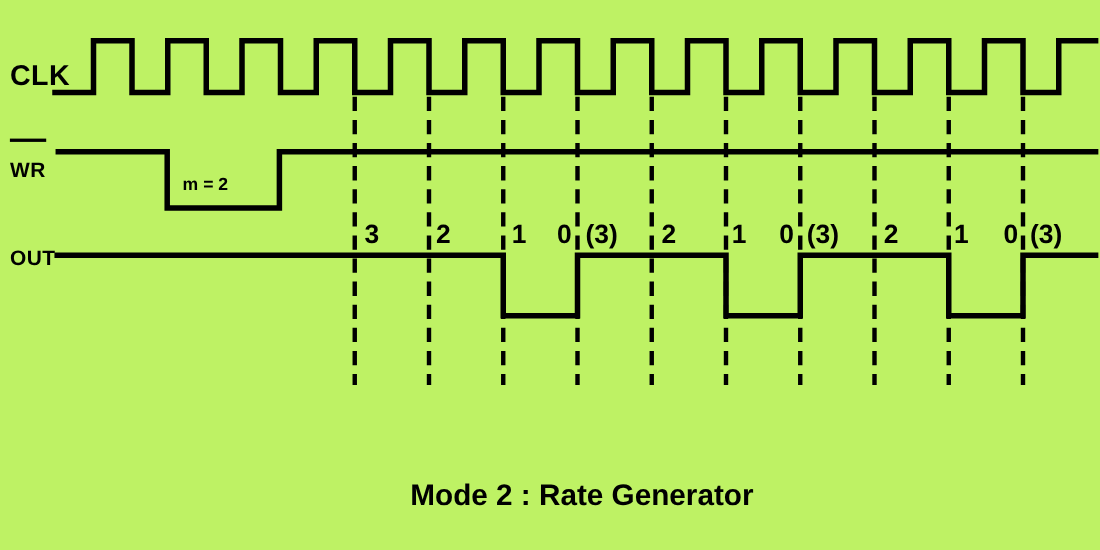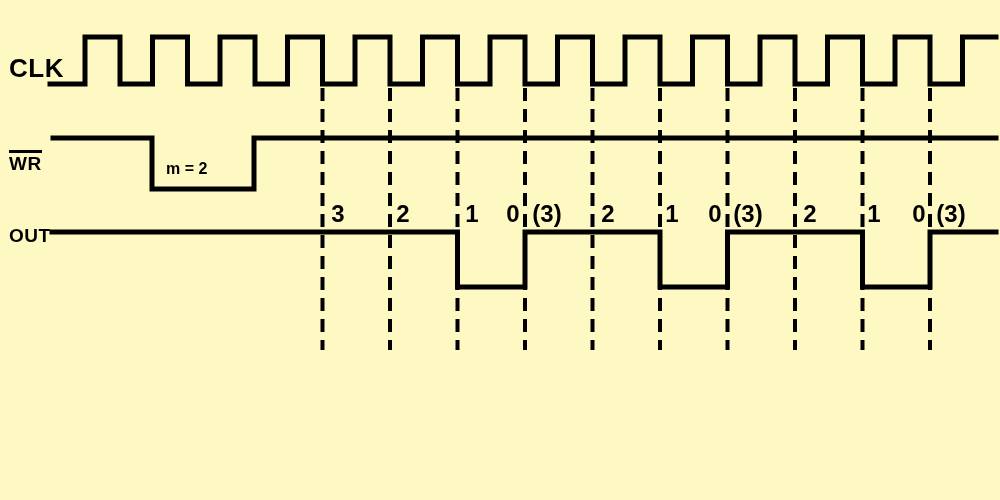--- a/index.html
+++ b/index.html
@@ -1,30 +1,30 @@
 <!DOCTYPE html>
 <html><head>
 <meta charset="utf-8">
 <style>
   html, body { margin: 0; padding: 0; background: #ffffff; }
   .stage {
     position: relative; width: 1000px; height: 500px;
-    background: #fef9c3; overflow: hidden;
+    background: #bef264; overflow: hidden;
     font-family: "Liberation Sans", sans-serif; color: #000000;
   }
   .wave-svg { position: absolute; left: 0; top: 0; }
   .wave {
     fill: none; stroke: #000000; stroke-width: 5;
     stroke-linejoin: miter; stroke-linecap: square;
   }
   .dashed { stroke: #000000; stroke-width: 4; stroke-dasharray: 13 8; }
   .sig-label { position: absolute; font-weight: 700; letter-spacing: 0.5px; }
   .label-clk { left: 9px;  top: 53px;  font-size: 26px; }
   .label-wr  { left: 9px;  top: 126px; font-size: 19px; }
-  .label-wr .ovl { display: inline-block; border-top: 3px solid #000000; padding-top: 0; margin-top: 24px; }
+  .label-wr .ovl { display: inline-block; border-top: 3px solid #000000; padding-top: 16px; }
   .label-out { left: 9px;  top: 225px; font-size: 19px; }
   .annot-m {
     position: absolute; left: 166px; top: 160px;
     font-size: 16px; font-weight: 700; white-space: nowrap;
   }
   .count-label {
     position: absolute; top: 200px; transform: translateX(-50%);
     font-size: 24px; font-weight: 700; white-space: nowrap;
   }
   .title {
@@ -72,14 +72,15 @@
       <span class="count-label" style="left: 608px;">2</span>
       <span class="count-label" style="left: 672px;">1</span>
       <span class="count-label" style="left: 715px;">0</span>
       <span class="count-label" style="left: 748px;">(3)</span>
       <span class="count-label" style="left: 810px;">2</span>
       <span class="count-label" style="left: 874px;">1</span>
       <span class="count-label" style="left: 919px;">0</span>
       <span class="count-label" style="left: 951px;">(3)</span>
     </div>
 
+  <div class="title">Mode 2 : Rate Generator</div>
 
 </div>
 
 </body></html>

